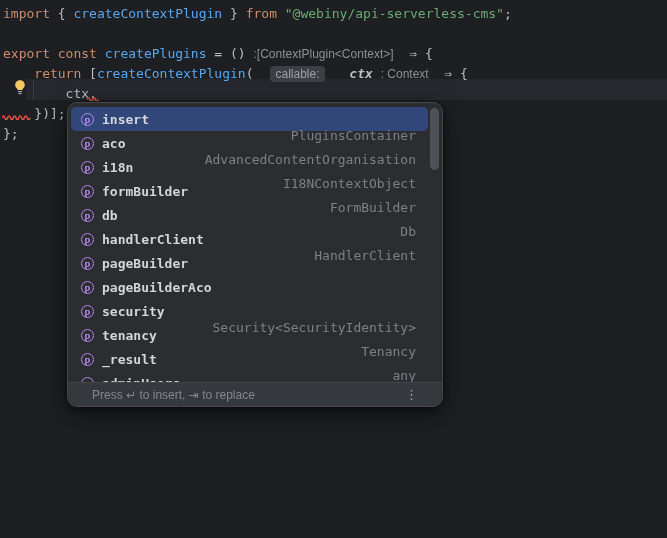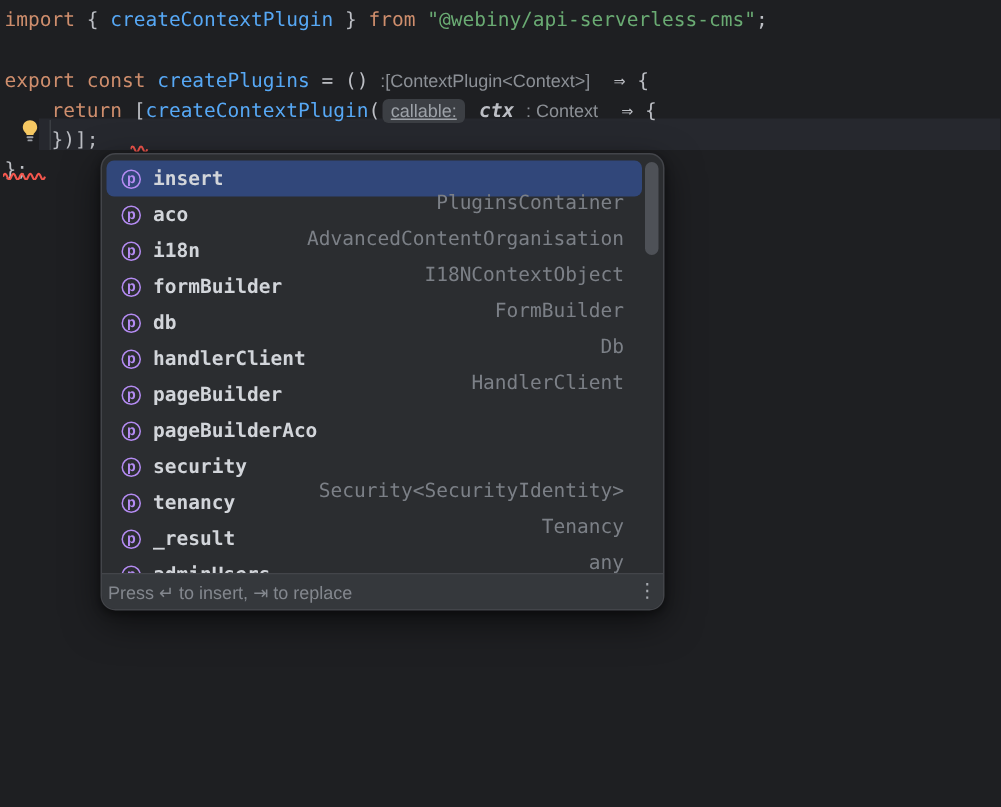--- a/index.html
+++ b/index.html
@@ -18,42 +18,42 @@
   .caret-line{position:absolute;left:26px;top:79px;width:641px;height:21px;background:var(--caret-line);}
   .indent-guide{position:absolute;left:33px;top:80px;width:1px;height:20px;background:#3b3e43;}
   .code{position:absolute;left:3px;top:4px;font-size:13px;line-height:20px;color:var(--plain);}
   .code-line{height:20px;white-space:pre;}
   .tok-kw{color:var(--kw);}
   .tok-fn{color:var(--fn);}
   .tok-str{color:var(--str);}
   .tok-pl{color:var(--plain);}
   .tok-param{color:var(--plain);font-weight:bold;font-style:italic;}
   .tok-hint,.tok-chip{font-family:"Liberation Sans","DejaVu Sans",sans-serif;font-size:12px;color:var(--hint);text-align:center;}
-  .tok-chip{background:var(--chip-bg);border-radius:4px;padding:1px 5px;margin:0 2px;color:#9da2a8;text-decoration:underline;}
+  .tok-chip{background:var(--chip-bg);border-radius:4px;padding:1px 5px;margin:0 17px;color:#9da2a8;}
   .squiggle{position:absolute;}
   .bulb{position:absolute;left:12px;top:79px;}
 
   
   .popup{position:absolute;left:67px;top:102px;width:376px;height:305px;background:var(--popup-bg);
          border:1px solid var(--popup-border);border-radius:10px;
          box-shadow:0 8px 24px rgba(0,0,0,.5), 0 2px 6px rgba(0,0,0,.4);}
   .list-viewport{position:absolute;left:1px;right:1px;top:1px;bottom:24px;overflow:hidden;
                  border-radius:9px 9px 0 0;padding-top:3px;}
   .row{height:24px;margin:0 13px 0 2px;display:flex;align-items:center;gap:8px;
        padding:0 12px 0 10px;border-radius:5px;font-size:13px;}
   .row.selected{background:var(--sel);}
   .row .p-icon{flex:none;width:13px;height:13px;border:1.3px solid var(--icon);border-radius:50%;
        color:var(--icon);font-family:"Liberation Sans",sans-serif;font-size:9.5px;font-weight:bold;
        line-height:11px;text-align:center;}
   .row .item-name{color:var(--name);font-weight:bold;white-space:pre;}
   .row .item-type{margin-left:auto;color:var(--type);white-space:pre;margin-top:32px;}
   .scroll-thumb{position:absolute;right:3px;top:5px;width:9px;height:62px;border-radius:5px;background:var(--thumb);}
   .popup-footer{position:absolute;left:0;right:0;bottom:0;height:24px;background:var(--footer-bg);
          border-top:1px solid var(--popup-border);border-radius:0 0 9px 9px;display:flex;align-items:center;
-         padding:0 4px;font-family:"Liberation Sans","DejaVu Sans",sans-serif;font-size:12px;color:var(--footer-fg);}
+         padding:0 24px;font-family:"Liberation Sans","DejaVu Sans",sans-serif;font-size:12px;color:var(--footer-fg);}
   .kebab{margin-left:auto;color:#a6a9af;font-size:13px;font-family:"DejaVu Sans",sans-serif;}
 </style>
 </head>
 <body>
 
 <div class="stage">
 
   <div class="caret-line"></div>
   <div class="indent-guide"></div>
 
@@ -61,20 +61,21 @@
     <path d="M8 1.2c2.7 0 4.8 2.1 4.8 4.7 0 1.5-.7 2.7-1.7 3.6-.5.5-.8.9-.8 1.5H5.7c0-.6-.3-1-.8-1.5-1-.9-1.7-2.1-1.7-3.6C3.2 3.3 5.3 1.2 8 1.2z" fill="#f6c862"></path>
     <rect x="5.7" y="11.9" width="4.6" height="1.3" rx="0.65" fill="#9da0a6"></rect>
     <rect x="6.3" y="14" width="3.4" height="1.2" rx="0.6" fill="#9da0a6"></rect>
   </svg>
 
   <div class="code">
       <div class="code-line"><span class="tok-kw">import</span><span class="tok-pl"> { </span><span class="tok-fn">createContextPlugin</span><span class="tok-pl"> } </span><span class="tok-kw">from</span><span class="tok-pl"> </span><span class="tok-str">"@webiny/api-serverless-cms"</span><span class="tok-pl">;</span></div>
       <div class="code-line"></div>
       <div class="code-line"><span class="tok-kw">export</span><span class="tok-pl"> </span><span class="tok-kw">const</span><span class="tok-pl"> </span><span class="tok-fn">createPlugins</span><span class="tok-pl"> = () </span><span class="tok-hint">:[ContextPlugin&lt;Context&gt;]</span><span class="tok-pl">  ⇒ {</span></div>
       <div class="code-line"><span class="tok-pl">    </span><span class="tok-kw">return</span><span class="tok-pl"> [</span><span class="tok-fn">createContextPlugin</span><span class="tok-pl">(</span><span class="tok-chip">callable:</span><span class="tok-pl"> </span><span class="tok-param">ctx</span><span class="tok-pl"> </span><span class="tok-hint">: Context</span><span class="tok-pl">  ⇒ {</span></div>
+      <div class="code-line"><span class="tok-pl">        ctx.</span></div>
       <div class="code-line"><span class="tok-pl">    })];</span></div>
       <div class="code-line"><span class="tok-pl">};</span></div>
     </div>
 
   <svg class="squiggle" style="left:87px;top:95px" width="12" height="6" viewBox="0 0 12 6">
     <path d="M0,4.5 Q1.4,0.8 2.8,4.5 T5.6,4.5 T8.4,4.5 T11.2,4.5" fill="none" stroke="#f2564d" stroke-width="1.4"></path>
   </svg>
 
   <svg class="squiggle" style="left:2px;top:113px" width="29" height="7" viewBox="0 0 29 7">
     <path d="M0,4.8 Q1.4,1 2.8,4.8 T5.6,4.8 T8.4,4.8 T11.2,4.8 T14,4.8 T16.8,4.8 T19.6,4.8 T22.4,4.8 T25.2,4.8 T28,4.8" fill="none" stroke="#f2564d" stroke-width="1.4"></path>

